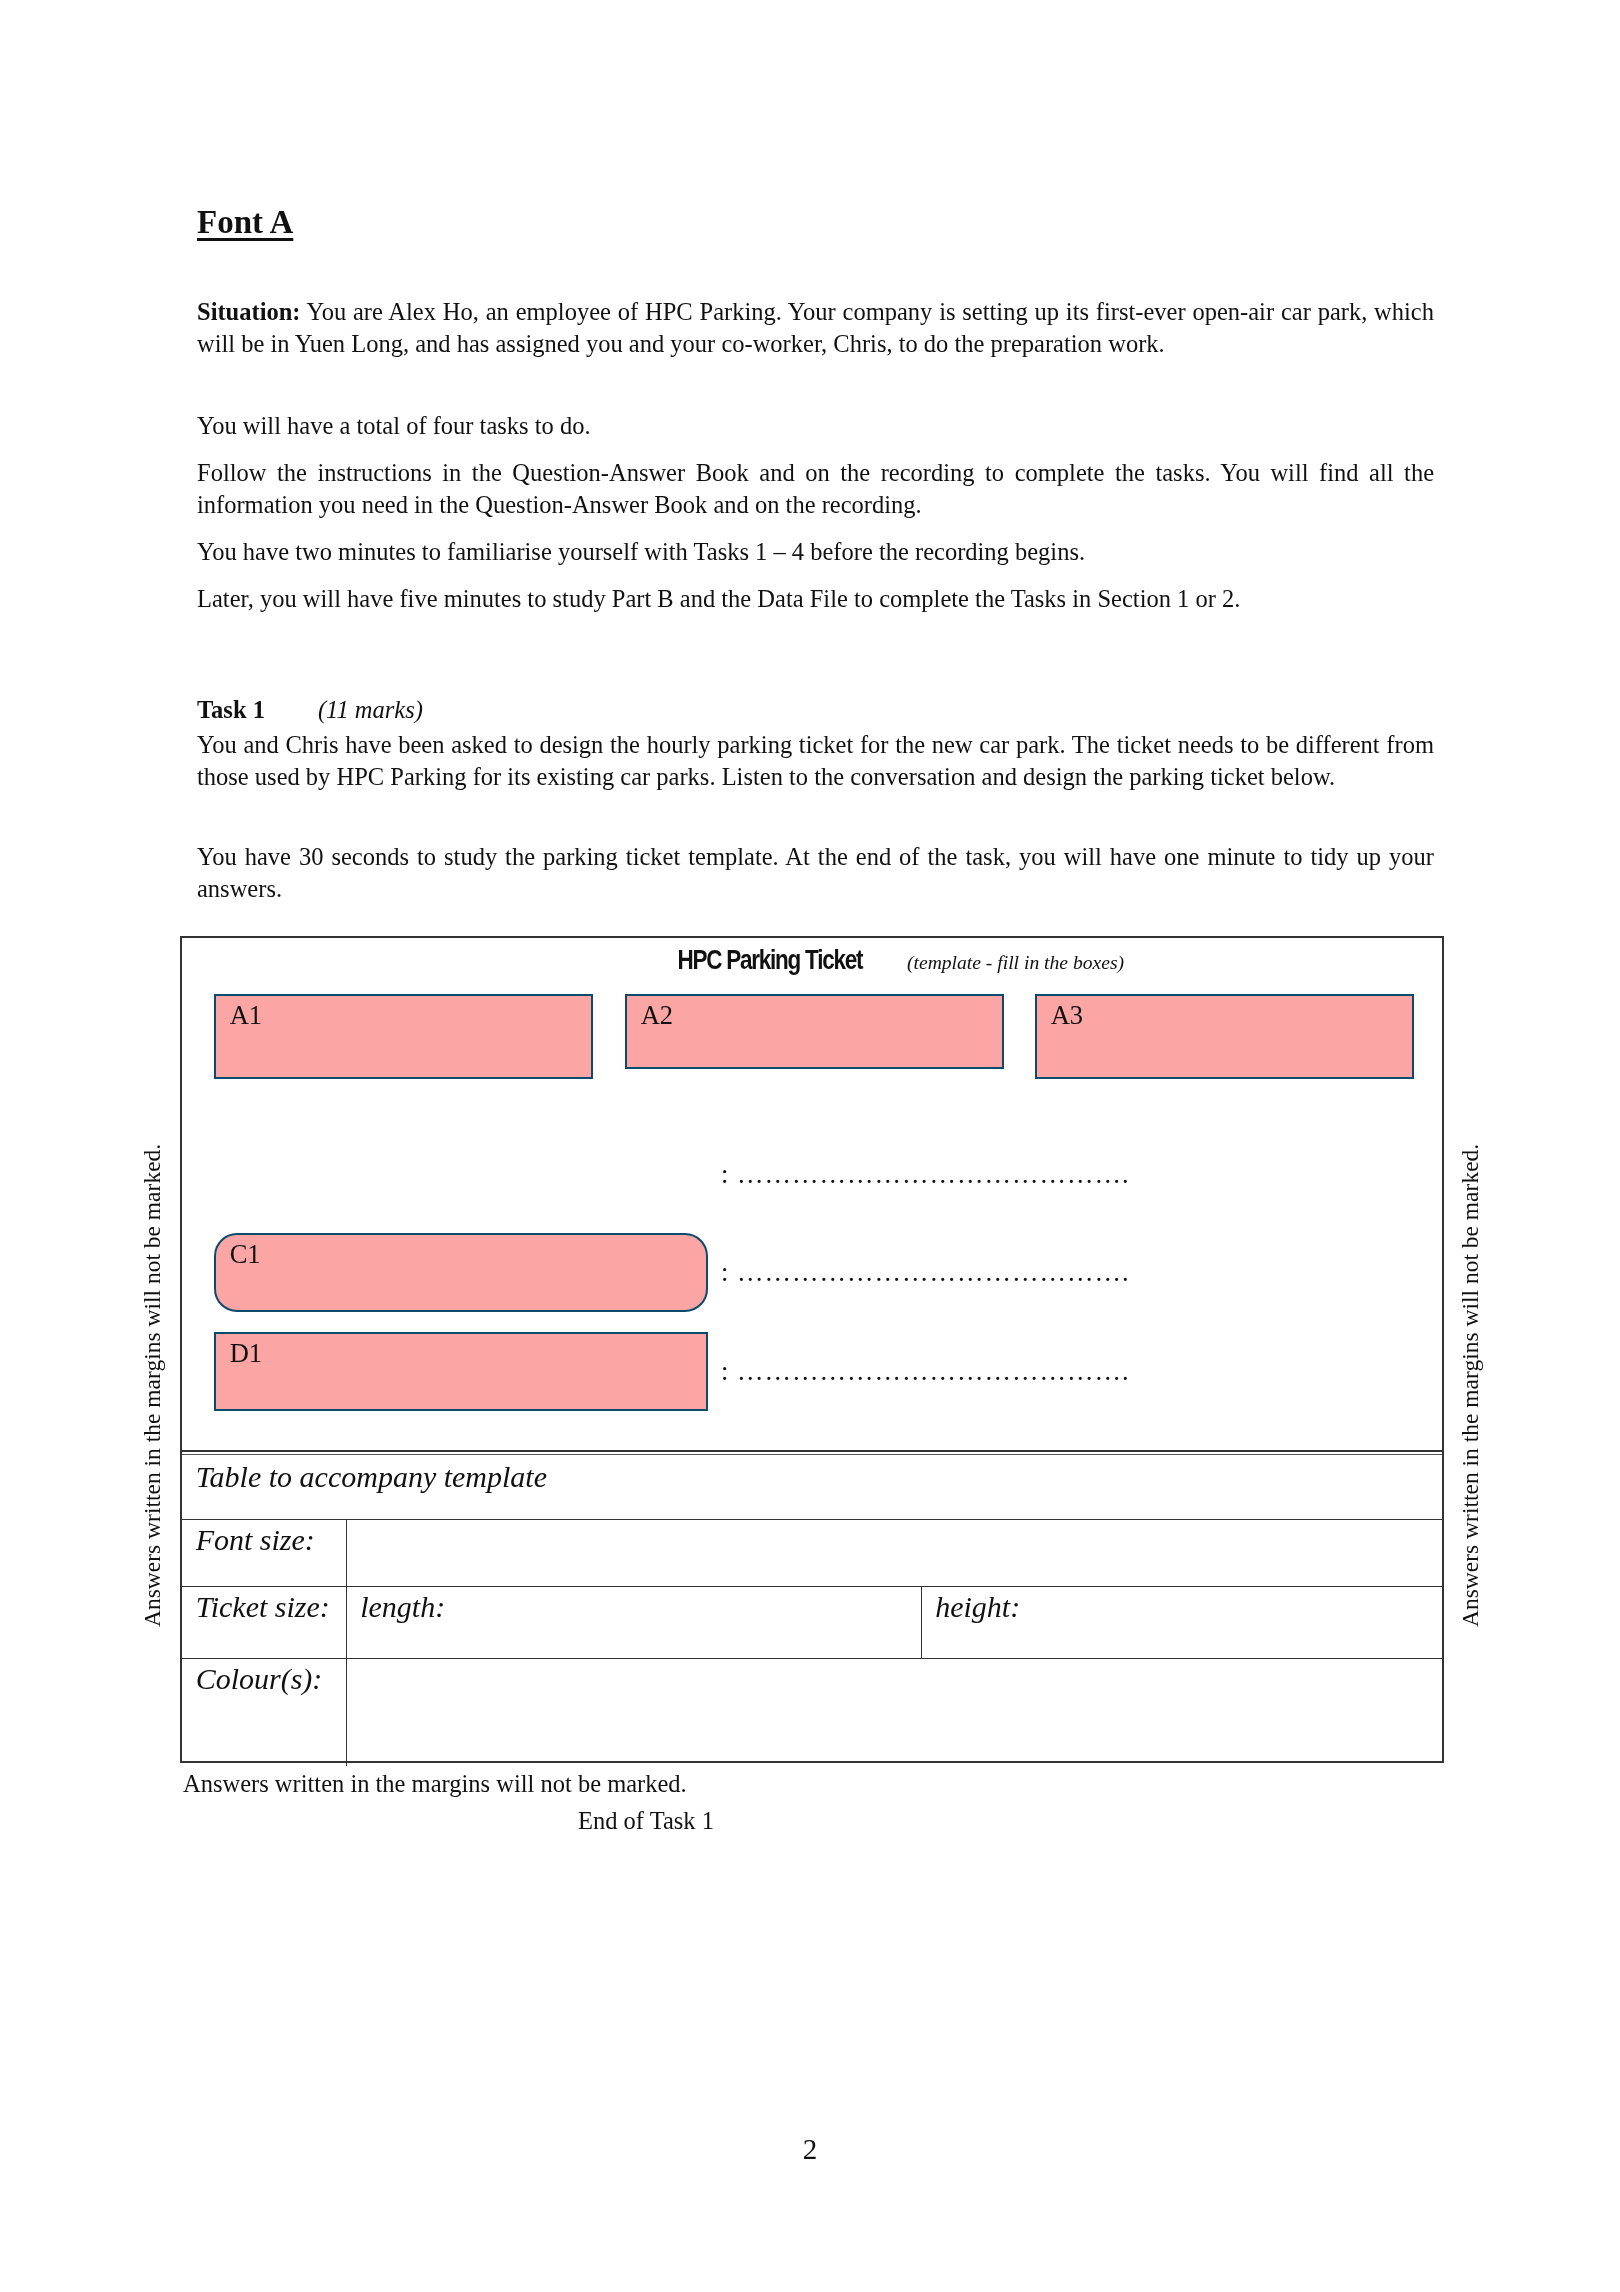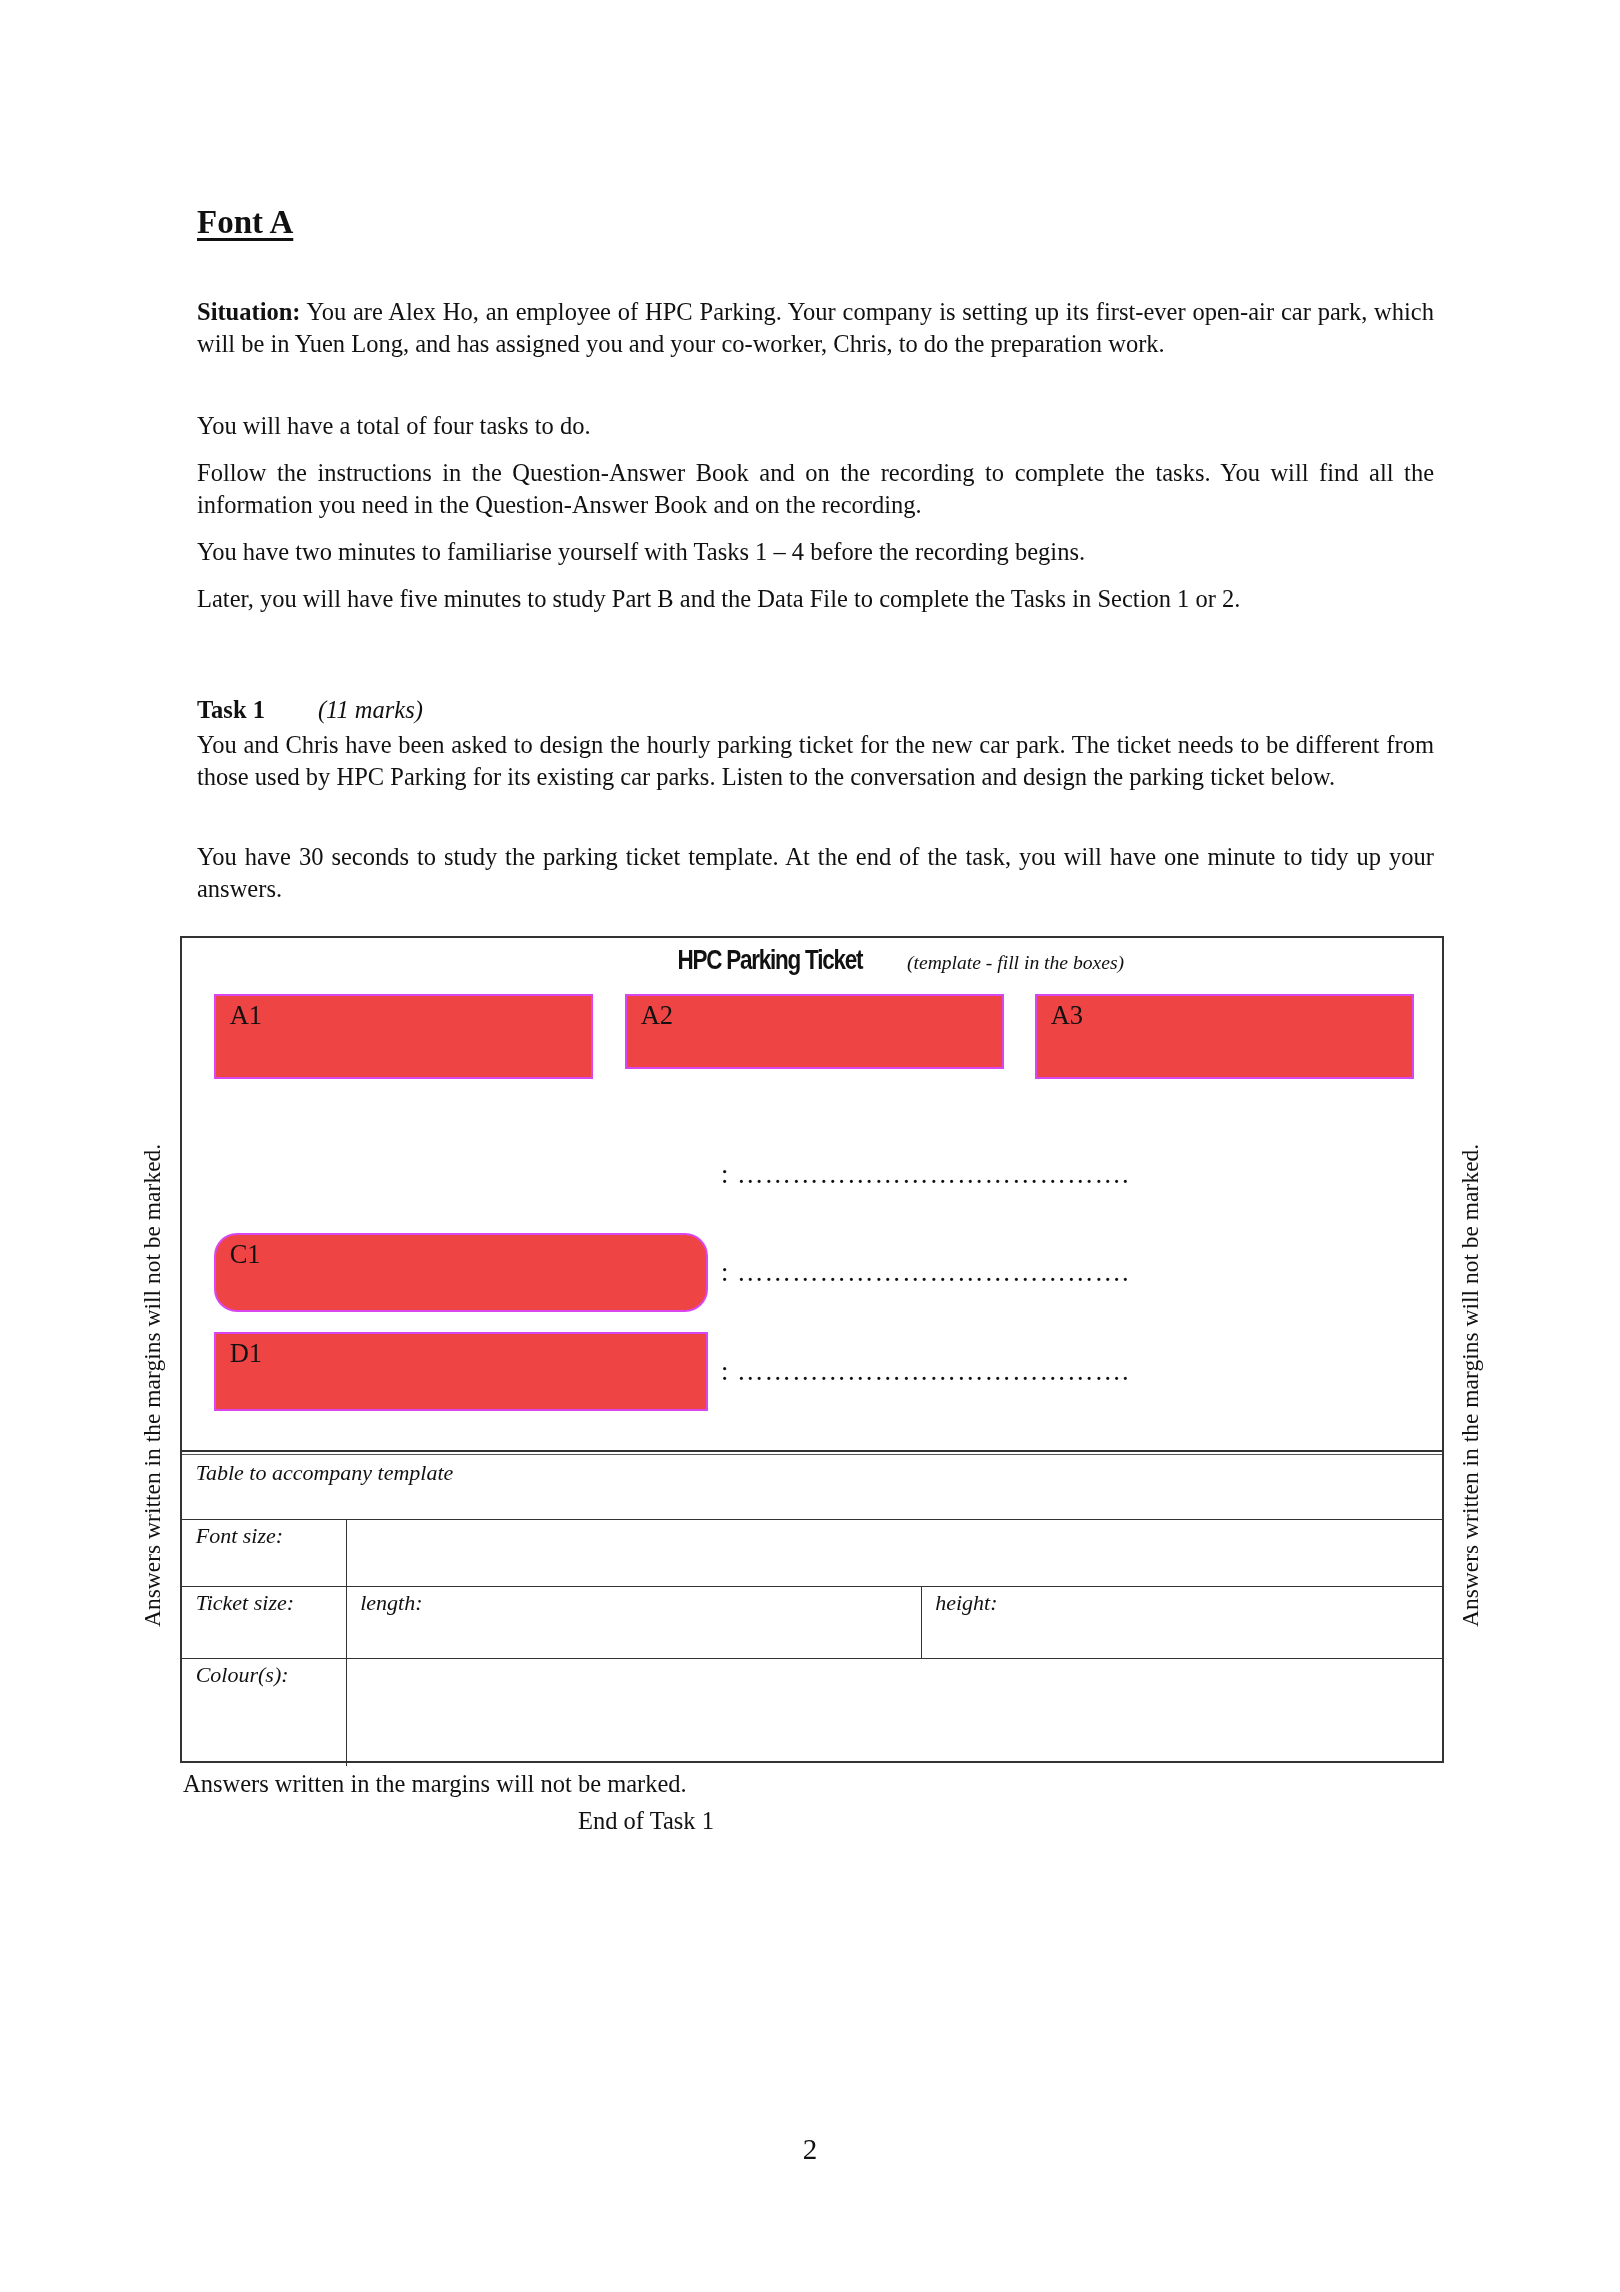--- a/index.html
+++ b/index.html
@@ -8,26 +8,26 @@
   .abs { position:absolute; }
   .part-title { left:197px; top:204px; font-size:33px; font-weight:bold; text-decoration:underline; text-decoration-thickness:2.9px; text-underline-offset:4.9px; }
   .para { left:197px; width:1237px; font-size:24.5px; line-height:32px; text-align:justify; }
   .para b { font-weight:bold; }
   .task-head { left:197px; top:696px; font-size:24.5px; }
   .task-head .marks { font-style:italic; margin-left:53px; }
   .ticket { left:180px; top:936px; width:1264px; height:827px; border:2px solid #333; box-sizing:border-box; }
   .ticket-title { position:absolute; left:0; right:0; top:5.9px; text-align:center; font-size:27.4px; padding-left:137px; }
   .ticket-title .brand { font-family:"Liberation Sans", sans-serif; font-weight:bold; letter-spacing:-1.5px; transform:scaleX(0.82); display:inline-block; transform-origin:right center; }
   .ticket-title .sub { font-style:italic; font-size:19.6px;margin-left:38px; }
-  .box { position:absolute; border:2px solid #d946ef; box-sizing:border-box; background:#ef4444; }
+  .box { position:absolute; border:2px solid #0c4a6e; box-sizing:border-box; background:#fca5a5; }
   .box span { position:absolute; left:13.7px; top:3.9px; font-size:26.5px; }
   .dots { position:absolute; font-size:26.5px; letter-spacing:1px; }
   .sep { position:absolute; left:0; right:0; top:512px; height:0; border-top:2px solid #333; }
   .sep2 { position:absolute; left:0; right:0; top:516px; height:0; border-top:1px solid #555; }
-  .tbl { position:absolute; left:0; top:518px; width:100%; border-collapse:collapse; font-size:22px; font-style:italic; }
+  .tbl { position:absolute; left:0; top:518px; width:100%; border-collapse:collapse; font-size:30px; font-style:italic; }
   .tbl td { border:1.5px solid #333; vertical-align:top; padding:3.9px 13.7px; box-sizing:border-box; }
   .tbl tr:first-child td { border-top:none; }
   .tbl td:first-child { border-left:none; }
   .tbl td:last-child { border-right:none; }
   .tbl tr:last-child td { border-bottom:none; }
   .margin-note { font-size:23.5px; white-space:nowrap; transform-origin:left top; }
   .footer-note { left:183px; top:1770px; font-size:24.5px; }
   .end-task { left:0; width:1292px; top:1807px; text-align:center; font-size:24.5px; font-weight:normal; }
   .page-num { left:0; width:1620px; top:2133px; text-align:center; font-size:29px; }
 </style>

